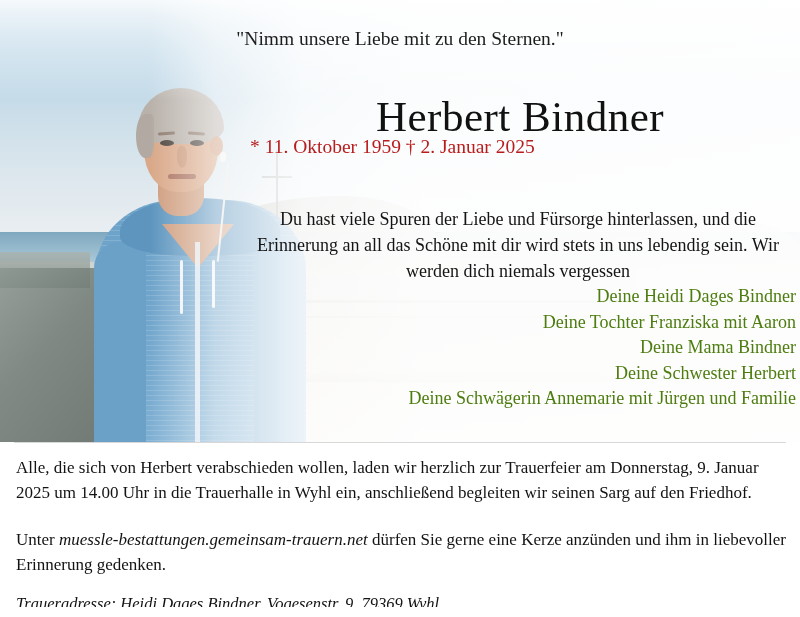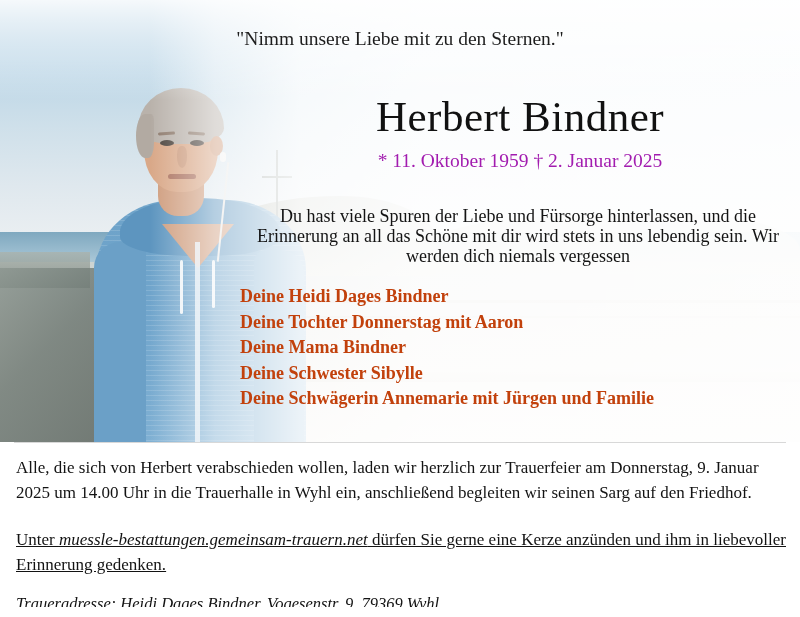--- a/index.html
+++ b/index.html
@@ -231,44 +231,44 @@
     position: absolute;
     left: 250px; top: 92px;
     width: 540px;
     text-align: center;
     font-size: 43px;
     color: #111111;
     letter-spacing: .5px;
   }
   .dates {
     position: absolute;
-    left: 250px; top: 150px;
+    left: 250px; top: 136px;
     width: 540px;
-    text-align: center;
+    text-align: left;
     font-size: 19.5px;
-    color: #a21caf;
+    color: #b91c1c;
   }
   .verse {
     position: absolute;
     left: 244px; top: 206px;
     width: 548px;
     text-align: center;
     font-size: 18px;
-    line-height: 20px;
+    line-height: 26px;
     color: #141414;
   }
   .survivors {
     position: absolute;
     left: 240px; top: 284px;
     width: 556px;
-    text-align: left;
+    text-align: right;
     font-size: 18px;
     line-height: 25.5px;
-    font-weight: bold;
-    color: #c2410c;
+    font-weight: normal;
+    color: #4d7c0f;
   }
 
   
   .lower {
     position: absolute;
     left: 0; top: 442px;
     width: 800px; height: 175px;
     background: #ffffff;
   }
   .rule {
@@ -280,21 +280,21 @@
   .para {
     position: absolute;
     left: 16px;
     width: 772px;
     font-size: 17px;
     line-height: 24.5px;
     color: #131313;
     text-align: left;
   }
   .para-1 { top: 14px; }
-  .para-2 { top: 86px; text-decoration: underline; }
+  .para-2 { top: 86px; }
   .addr {
     position: absolute;
     left: 16px; top: 152px;
     width: 772px;
     font-size: 16.5px;
     font-style: italic;
     color: #131313;
   }
   .link {
     font-style: italic;
@@ -354,23 +354,23 @@
     <div class="bg-fade"></div>
     <div class="bg-fade-top"></div>
 
     <div class="quote">"Nimm unsere Liebe mit zu den Sternen."</div>
     <div class="name">Herbert Bindner</div>
     <div class="dates">* 11. Oktober 1959   † 2. Januar 2025</div>
     <div class="verse">Du hast viele Spuren der Liebe und Fürsorge hinterlassen, und die Erinnerung an all das Schöne mit dir wird stets in uns lebendig sein. Wir werden dich niemals vergessen</div>
 
     <div class="survivors">
       <div>Deine Heidi Dages Bindner</div>
-      <div>Deine Tochter Donnerstag mit Aaron</div>
+      <div>Deine Tochter Franziska mit Aaron</div>
       <div>Deine Mama Bindner</div>
-      <div>Deine Schwester Sibylle</div>
+      <div>Deine Schwester Herbert</div>
       <div>Deine Schwägerin Annemarie mit Jürgen und Familie</div>
     </div>
   </div>
 
   <div class="lower">
     <div class="rule"></div>
 
     <div class="para para-1">Alle, die sich von Herbert verabschieden wollen, laden wir herzlich zur Trauerfeier am Donnerstag, 9. Januar 2025 um 14.00 Uhr in die Trauerhalle in Wyhl ein, anschließend begleiten wir seinen Sarg auf den Friedhof.</div>
 
     <div class="para para-2">

